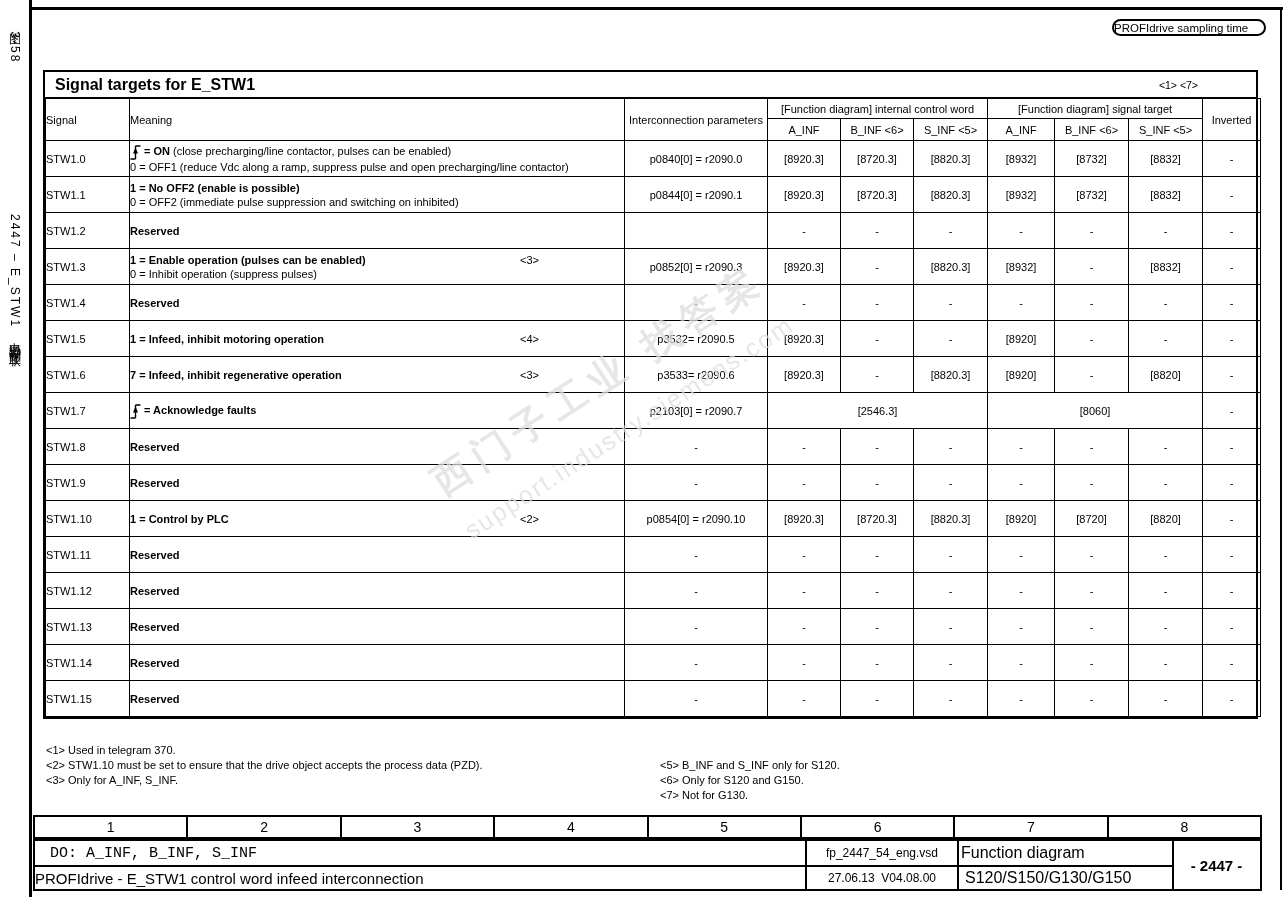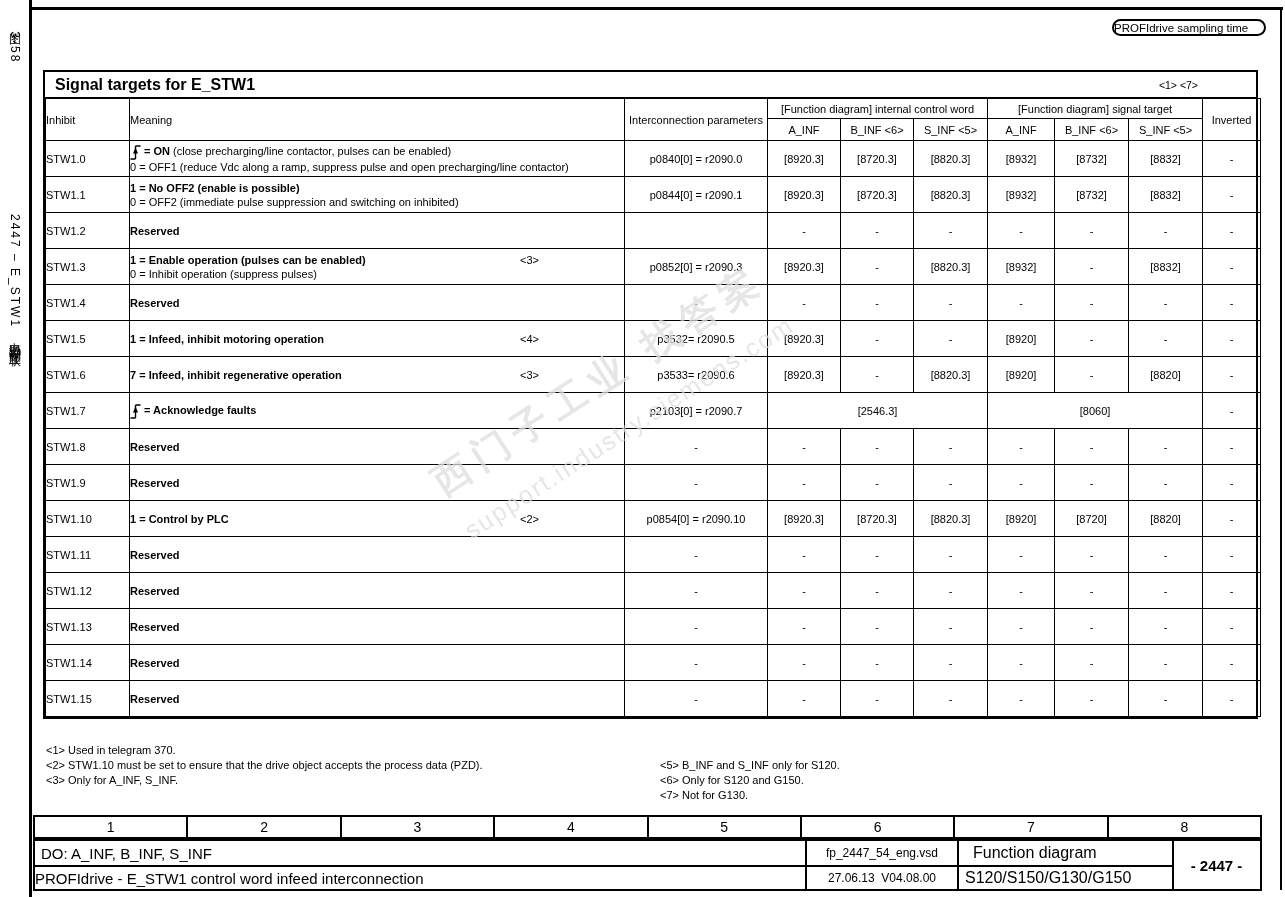--- a/index.html
+++ b/index.html
@@ -88,23 +88,23 @@
   .ruler .rcell:first-child { border-left:none; }
 
   
   .fgrid {
     position:absolute; left:33px; top:839px; width:1229px;
     display:grid; grid-template-columns:770px 152px 215px 87px;
     grid-template-rows:24px 24px;
     border:2.5px solid #000; z-index:2; background:#fff;
   }
   .fgrid > div { display:flex; align-items:center; overflow:hidden; }
-  .fg-do    { grid-row:1; grid-column:1; font-size:15px; padding-left:6px; }
+  .fg-do    { grid-row:1; grid-column:1; font-size:15px; padding-left:15px;font-family:Liberation Mono, monospace; }
   .fg-file  { grid-row:1; grid-column:2; border-left:2px solid #000; justify-content:center; font-size:12px; }
-  .fg-kind  { grid-row:1; grid-column:3; border-left:2px solid #000; font-size:16px; padding-left:14px; }
+  .fg-kind  { grid-row:1; grid-column:3; border-left:2px solid #000; font-size:16px; padding-left:2px; }
   .fg-num   { grid-row:1 / 3; grid-column:4; border-left:2px solid #000; justify-content:center; font-size:15px; font-weight:bold; }
   .fg-title { grid-row:2; grid-column:1; border-top:2px solid #000; font-size:15px; }
   .fg-date  { grid-row:2; grid-column:2; border-left:2px solid #000; border-top:2px solid #000; justify-content:center; font-size:12px; white-space:pre; }
   .fg-prod  { grid-row:2; grid-column:3; border-left:2px solid #000; border-top:2px solid #000; font-size:16px; padding-left:6px; }
 </style>
 </head>
 <body>
 
 <div class="frame-left"></div>
 <div class="frame-top"></div>
@@ -135,21 +135,21 @@
       <col style="width:73px">
         <col style="width:73px">
         <col style="width:74px">
       <col style="width:67px">
         <col style="width:74px">
         <col style="width:74px">
       <col style="width:58px">
     </colgroup>
     <tbody>
         <tr class="h-group">
-      <th class="hd hd-left" rowspan="2">Inhibit</th>
+      <th class="hd hd-left" rowspan="2">Signal</th>
       <th class="hd hd-left" rowspan="2">Meaning</th>
       <th class="hd" rowspan="2">Interconnection parameters</th>
       <th class="hd" colspan="3">[Function diagram] internal control word</th>
       <th class="hd" colspan="3">[Function diagram] signal target</th>
       <th class="hd" rowspan="2">Inverted</th>
     </tr>
     <tr class="h-sub">
       <th class="hd">A_INF</th>
       <th class="hd">B_INF &lt;6&gt;</th>
       <th class="hd">S_INF &lt;5&gt;</th>

